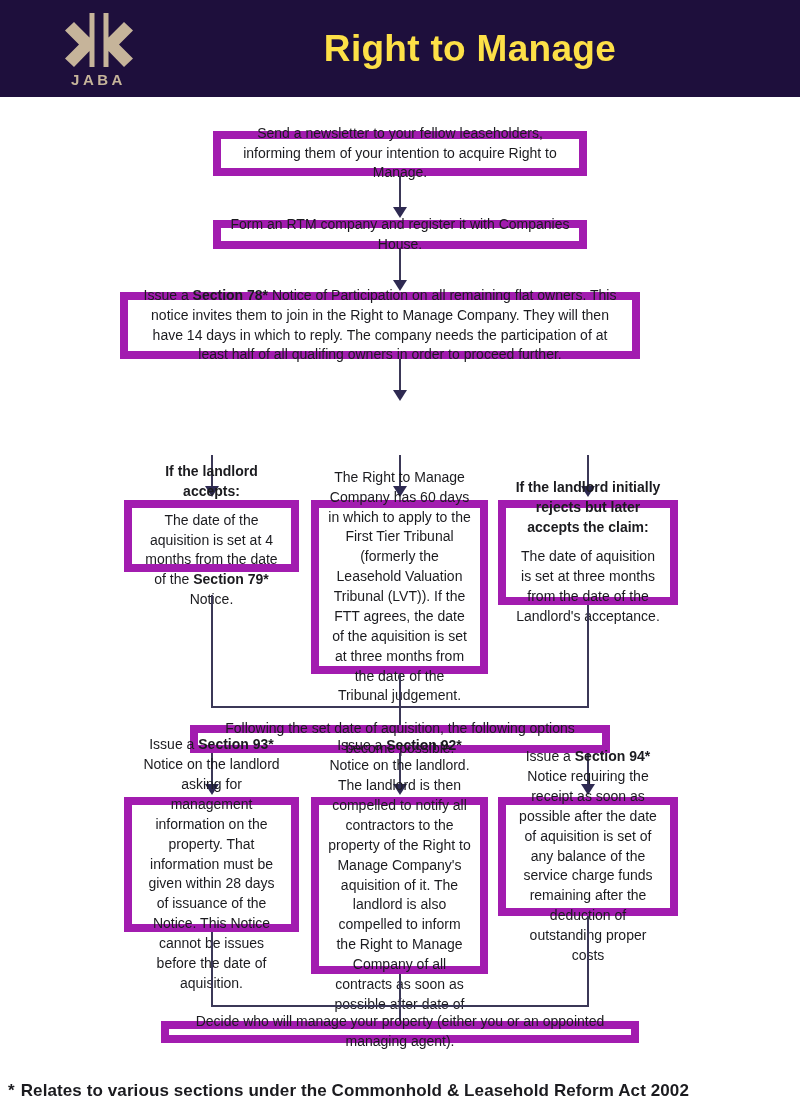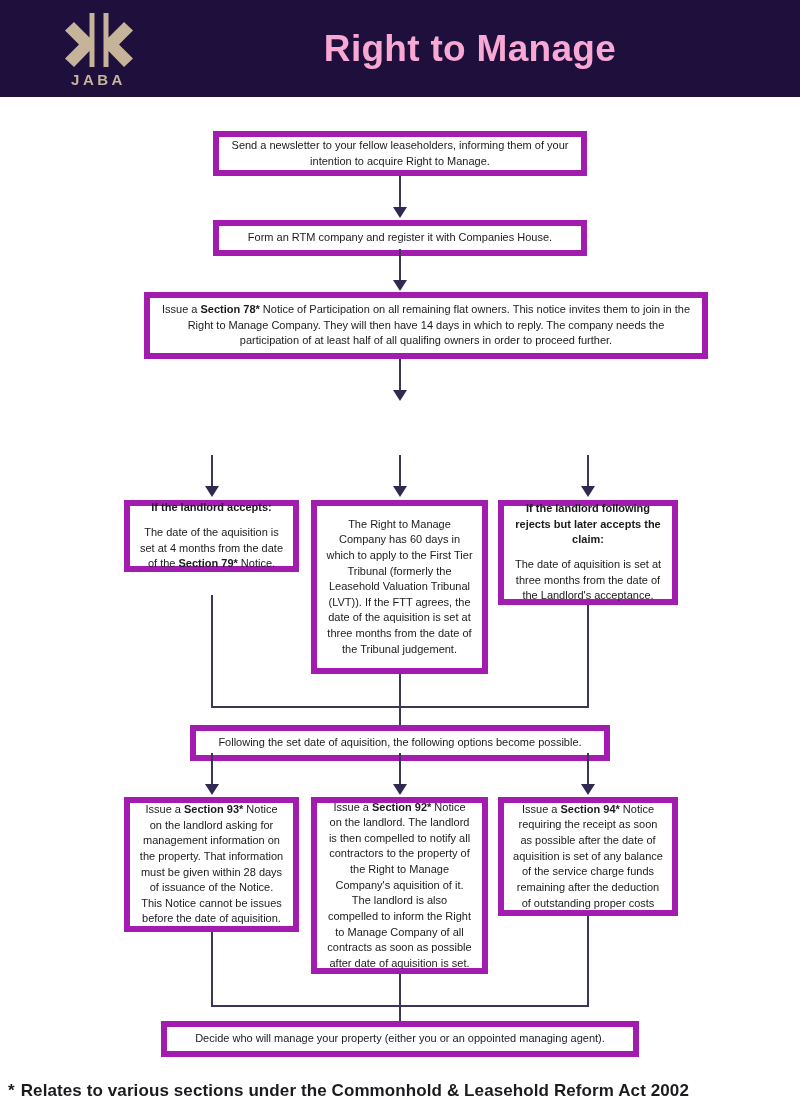--- a/index.html
+++ b/index.html
@@ -44,47 +44,47 @@
     margin-top: 3px;
     line-height: 1;
   }
   .header-title {
     position: absolute;
     left: 160px; top: 0;
     width: 620px; height: 97px;
     display: flex;
     align-items: center;
     justify-content: center;
-    color: #f9a8d4;
+    color: #fde047;
     font-size: 37px;
     font-weight: 700;
     letter-spacing: 0.3px;
   }
 
   
   .canvas {
     position: absolute;
     left: 0; top: 97px;
     width: 800px; height: 1009px;
   }
 
   .node {
     position: absolute;
     box-sizing: border-box;
-    border: 6px solid #a21caf;
+    border: 8px solid #a21caf;
     background: #ffffff;
     display: flex;
     flex-direction: column;
     align-items: center;
     justify-content: center;
     text-align: center;
     color: #1b1b1f;
-    font-size: 11px;
+    font-size: 14px;
     line-height: 1.42;
-    padding: 12px 9px;
+    padding: 3px 9px;
   }
   .node p { margin: 0; }
   .node .title {
     font-weight: 700;
     margin: 0 0 9px 0;
   }
   .node b { font-weight: 700; }
 
   
   .vline {
@@ -139,21 +139,21 @@
   <div class="vline" style="left:399px; top:79px; height:33px;"></div>
   <div class="arrowhead" style="left:393px; top:110px;"></div>
 
   <div class="node" style="left:213px; top:123px; width:374px; height:29px;">
     <p>Form an RTM company and register it with Companies House.</p>
   </div>
 
   <div class="vline" style="left:399px; top:152px; height:33px;"></div>
   <div class="arrowhead" style="left:393px; top:183px;"></div>
 
-  <div class="node" style="left:144px; top:195px; width:564px; height:67px;">
+  <div class="node" style="left:120px; top:195px; width:520px; height:67px;">
     <p><span>Issue a </span><b>Section 78*</b><span> Notice of Participation on all remaining flat owners. This notice invites them to join in the Right to Manage Company. They will then have 14 days in which to reply. The company needs the participation of at least half of all qualifing owners in order to proceed further.</span></p>
   </div>
 
   <div class="vline" style="left:399px; top:262px; height:33px;"></div>
   <div class="arrowhead" style="left:393px; top:293px;"></div>
 
 
   <div class="vline" style="left:211px; top:358px; height:33px;"></div>
   <div class="arrowhead" style="left:205px; top:389px;"></div>
 
@@ -166,21 +166,21 @@
   <div class="node" style="left:124px; top:403px; width:175px; height:72px;">
     <p class="title">If the landlord accepts:</p>
     <p><span>The date of the aquisition is set at 4 months from the date of the </span><b>Section 79*</b><span> Notice.</span></p>
   </div>
 
   <div class="node" style="left:311px; top:403px; width:177px; height:174px;">
     <p>The Right to Manage Company has 60 days in which to apply to the First Tier Tribunal (formerly the Leasehold Valuation Tribunal (LVT)). If the FTT agrees, the date of the aquisition is set at three months from the date of the Tribunal judgement.</p>
   </div>
 
   <div class="node" style="left:498px; top:403px; width:180px; height:105px;">
-    <p class="title">If the landlord following rejects but later accepts the claim:</p>
+    <p class="title">If the landlord initially rejects but later accepts the claim:</p>
     <p>The date of aquisition is set at three months from the date of the Landlord's acceptance.</p>
   </div>
 
   <div class="vline" style="left:211px; top:498px; height:113px;"></div>
   <div class="vline" style="left:399px; top:577px; height:34px;"></div>
   <div class="vline" style="left:587px; top:508px; height:103px;"></div>
   <div class="hline" style="left:211px; top:609px; width:378px;"></div>
   <div class="vline" style="left:399px; top:609px; height:26px;"></div>
   <div class="arrowhead" style="left:393px; top:633px;"></div>
 

